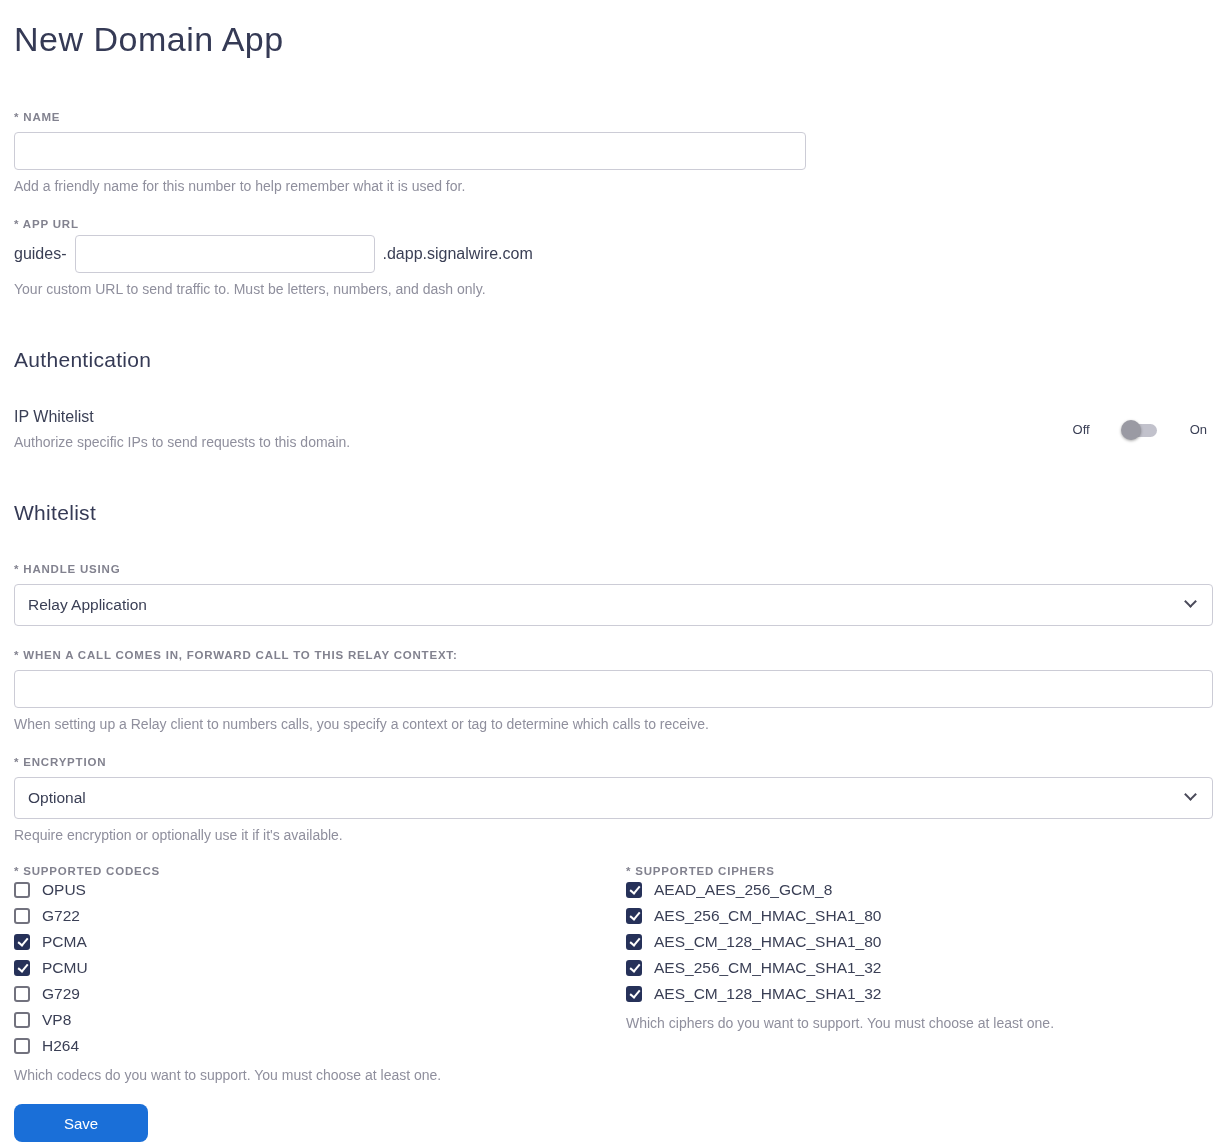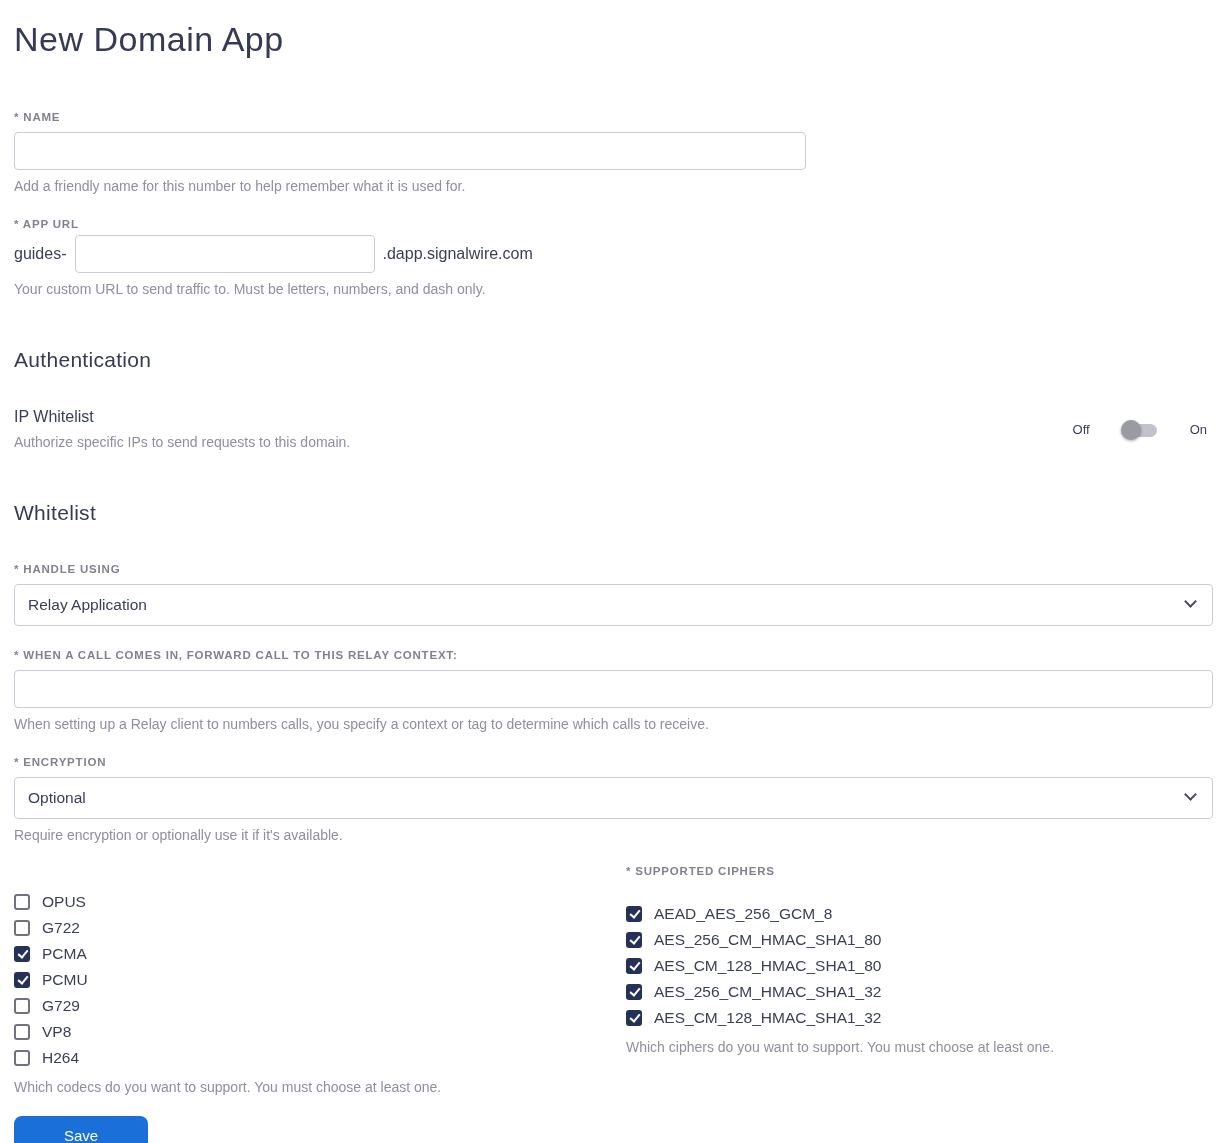--- a/index.html
+++ b/index.html
@@ -107,21 +107,21 @@
   .chevron{
     position:absolute;right:17px;top:12px;
     width:9px;height:9px;
     border-right:2px solid #4a4a5a;
     border-bottom:2px solid #4a4a5a;
     transform:rotate(45deg);
   }
   .columns{display:flex;margin-top:21px;align-items:flex-start;}
   .col-left{width:612px;flex:none;}
   .col-right{flex:1;}
-  .check-list{margin-top:24px;}
+  .check-list{margin-top:0;}
   .check-row{display:flex;align-items:center;height:26px;cursor:pointer;}
   .checkbox{
     width:16px;height:16px;flex:none;
     border:2px solid #72727e;border-radius:3px;background:#fff;
     position:relative;margin-right:12px;
   }
   .checkbox.checked{background:var(--checkbox);border-color:var(--checkbox);}
   .checkbox.checked::after{
     content:"";position:absolute;left:3.5px;top:0;
     width:4px;height:8px;
@@ -188,20 +188,21 @@
 
   <label class="field-label mt-section-label">* ENCRYPTION</label>
   <div class="select" role="combobox">
     <span>Optional</span>
     <span class="chevron"></span>
   </div>
   <p class="helper">Require encryption or optionally use it if it's available.</p>
 
   <div class="columns">
     <div class="col-left">
+      <label class="field-label">* SUPPORTED CODECS</label>
       <div class="check-list">
 
           <div class="check-row">
             <span class="checkbox"></span>
             <span class="check-label">OPUS</span>
           </div>
 
           <div class="check-row">
             <span class="checkbox"></span>
             <span class="check-label">G722</span>

